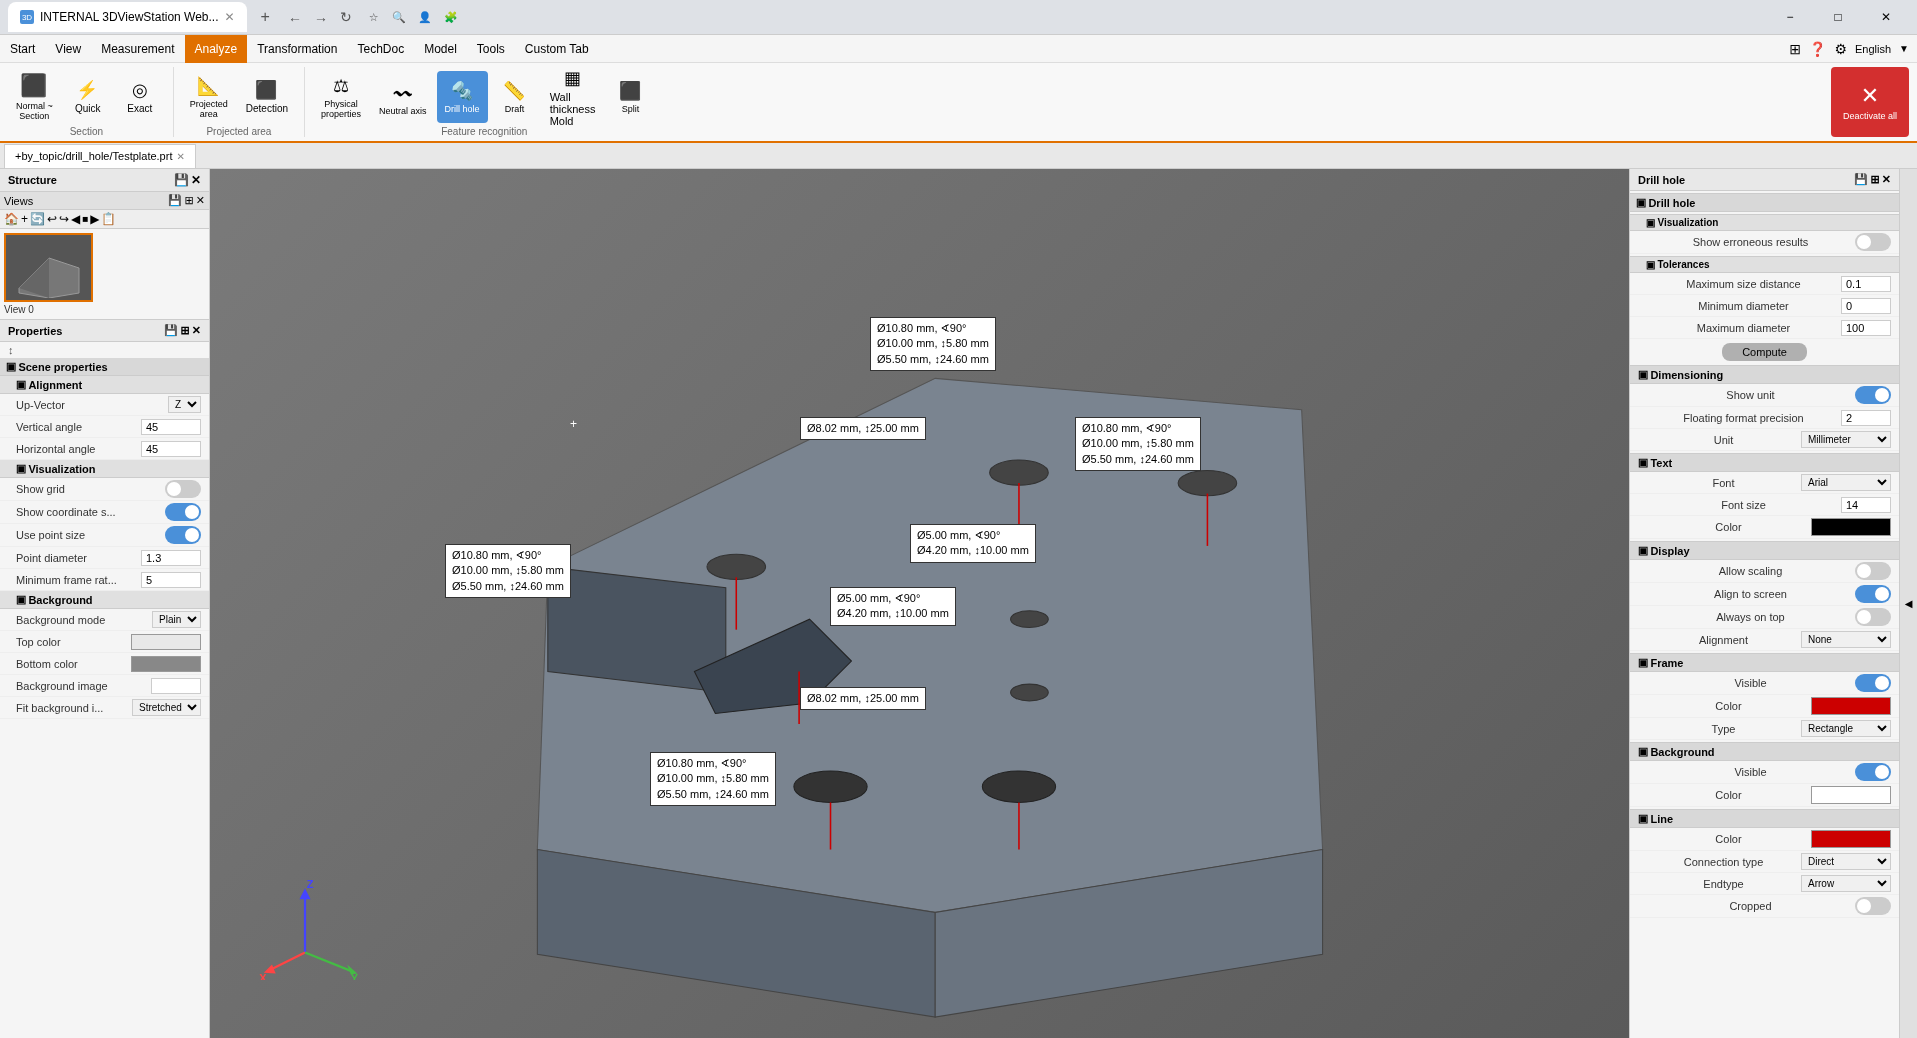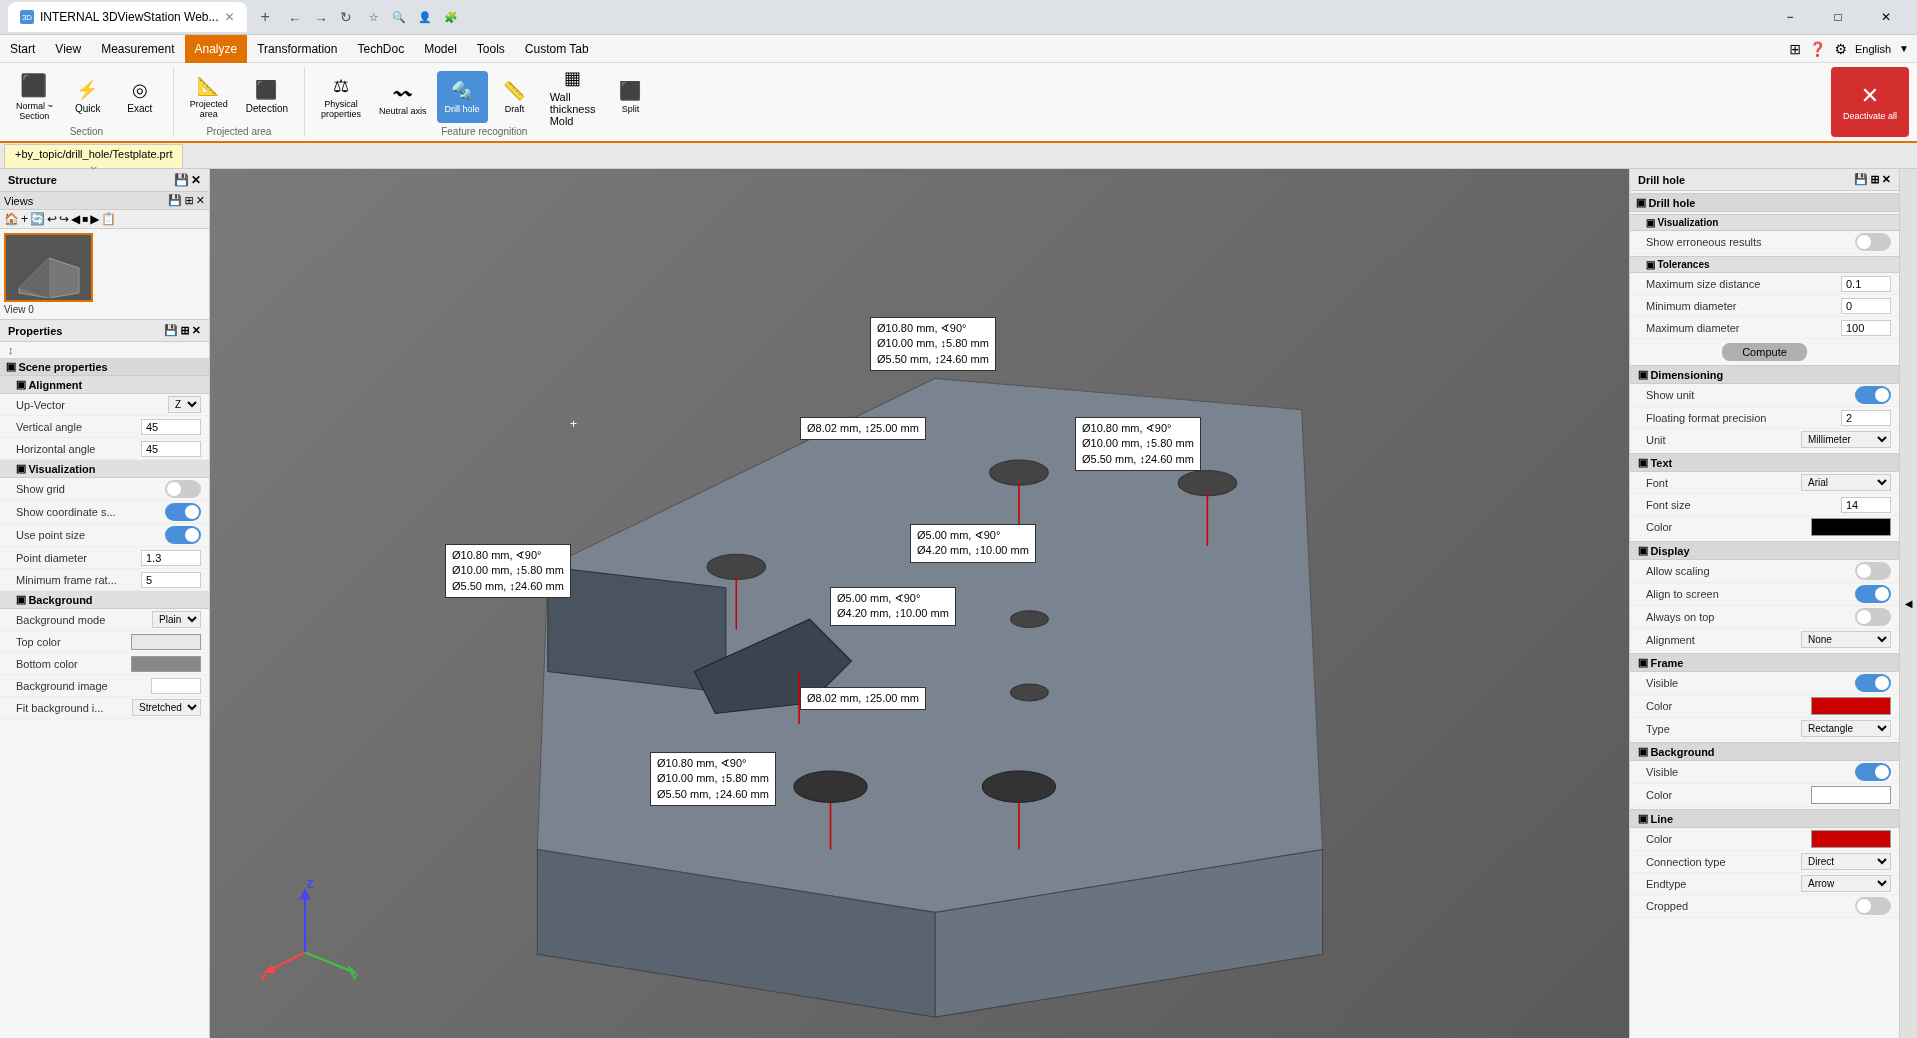--- a/index.html
+++ b/index.html
@@ -27,21 +27,21 @@
     .toolbar-group { display: flex; flex-direction: column; align-items: center; border-right: 1px solid #ddd; padding-right: 8px; margin-right: 4px; }
     .toolbar-group-label { font-size: 10px; color: #666; margin-top: auto; text-align: center; }
     .toolbar-items { display: flex; gap: 2px; align-items: center; flex: 1; }
     .toolbar-btn { display: flex; flex-direction: column; align-items: center; justify-content: center; padding: 4px 8px; cursor: pointer; border-radius: 4px; font-size: 10px; gap: 2px; min-width: 50px; height: 52px; }
     .toolbar-btn.active { background: #4a90d9; color: white; }
     .toolbar-btn .icon { font-size: 22px; }
     .deactivate-btn { margin-left: auto; background: #d32f2f; color: white; border: none; padding: 8px 12px; cursor: pointer; display: flex; flex-direction: column; align-items: center; font-size: 10px; gap: 2px; height: 70px; justify-content: center; border-radius: 4px; }
 
     
     .tabbar { background: #e8e8e8; height: 26px; display: flex; align-items: center; border-bottom: 1px solid #ccc; padding: 0 4px; }
-    .tab { background: #fef9c3; border: 1px solid #ccc; border-bottom: none; padding: 3px 10px; font-size: 11px; cursor: pointer; display: flex; align-items: center; gap: 4px; height: 24px; flex-direction: column; }
+    .tab { background: #ffffff; border: 1px solid #ccc; border-bottom: none; padding: 3px 10px; font-size: 11px; cursor: pointer; display: flex; align-items: center; gap: 4px; height: 24px; }
     .tab .close { font-size: 10px; color: #888; cursor: pointer; }
 
     
     .main-layout { display: flex; height: calc(1038px - 35px - 28px - 80px - 26px); }
 
     
     .left-panel { width: 210px; background: #f5f5f5; border-right: 1px solid #ccc; display: flex; flex-direction: column; }
     .panel-header { background: #e8e8e8; padding: 4px 8px; font-size: 11px; font-weight: bold; display: flex; align-items: center; gap: 4px; border-bottom: 1px solid #ccc; }
     .panel-icons { display: flex; gap: 2px; margin-left: auto; }
     .view-toolbar { display: flex; align-items: center; gap: 2px; padding: 2px 4px; background: #eee; border-bottom: 1px solid #ccc; }
@@ -60,21 +60,21 @@
     .viewport-bg { width: 100%; height: 100%; background: linear-gradient(135deg, #7a7a7a 0%, #5a5a5a 100%); position: relative; }
 
     
     .annotation { position: absolute; background: white; border: 1px solid #333; padding: 3px 6px; font-size: 11px; line-height: 1.4; white-space: nowrap; }
 
     
     .right-panel { width: 270px; background: #f5f5f5; border-left: 1px solid #ccc; overflow-y: auto; }
     .right-panel-header { background: #e8e8e8; padding: 4px 8px; font-size: 11px; font-weight: bold; display: flex; align-items: center; gap: 4px; border-bottom: 1px solid #ccc; }
     .right-section-title { background: #d8d8d8; padding: 2px 6px; font-size: 11px; font-weight: bold; display: flex; align-items: center; gap: 2px; cursor: pointer; border-bottom: 1px solid #ccc; border-top: 1px solid #ccc; margin-top: 2px; }
     .right-prop-row { display: flex; align-items: center; padding: 2px 8px 2px 16px; border-bottom: 1px solid #eee; font-size: 11px; min-height: 22px; }
-    .right-prop-label { flex: 1; color: #333; }
+    .right-prop-label { flex: 1; color: #333; text-align: center; }
     .toggle-switch { width: 36px; height: 18px; border-radius: 9px; background: #ccc; position: relative; cursor: pointer; display: inline-block; }
     .toggle-switch.on { background: #4a90d9; }
     .toggle-switch::after { content: ''; position: absolute; width: 14px; height: 14px; background: white; border-radius: 50%; top: 2px; left: 2px; transition: left 0.2s; }
     .toggle-switch.on::after { left: 20px; }
     .right-select { font-size: 10px; background: #f0f0f0; border: 1px solid #ccc; padding: 1px 2px; width: 90px; }
     .compute-btn { background: #b0b0b0; border: none; padding: 3px 20px; cursor: pointer; font-size: 11px; margin: 4px auto; display: block; border-radius: 8px; }
     .right-prop-input { font-size: 11px; width: 50px; border: 1px solid #ccc; padding: 1px 4px; }
 
     
     .sidebar-collapse { width: 18px; background: #e0e0e0; border-left: 1px solid #ccc; display: flex; align-items: center; justify-content: center; cursor: pointer; writing-mode: vertical-rl; font-size: 10px; }

